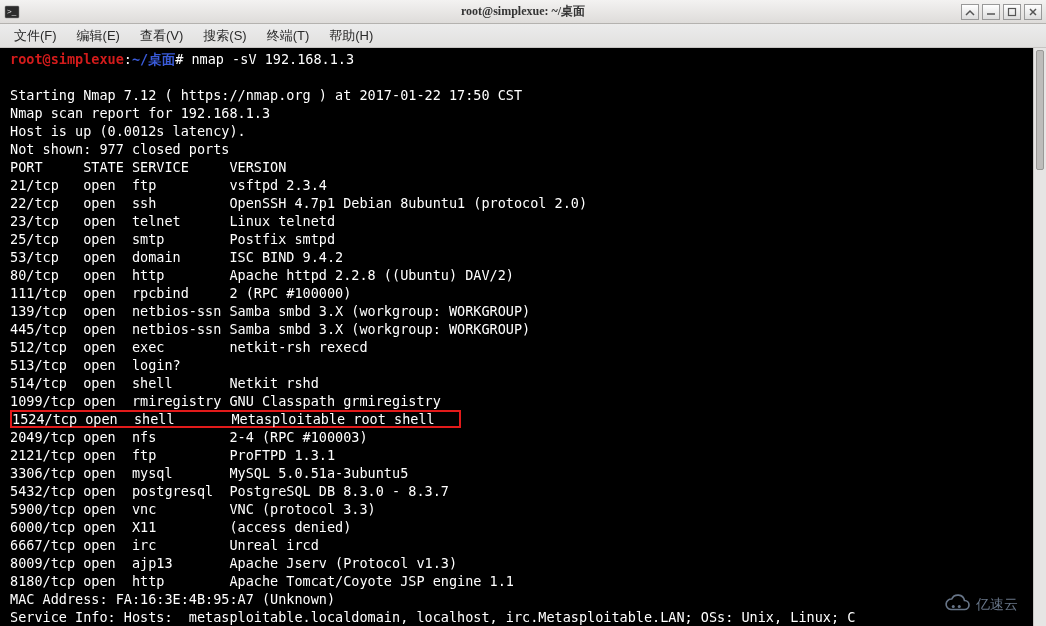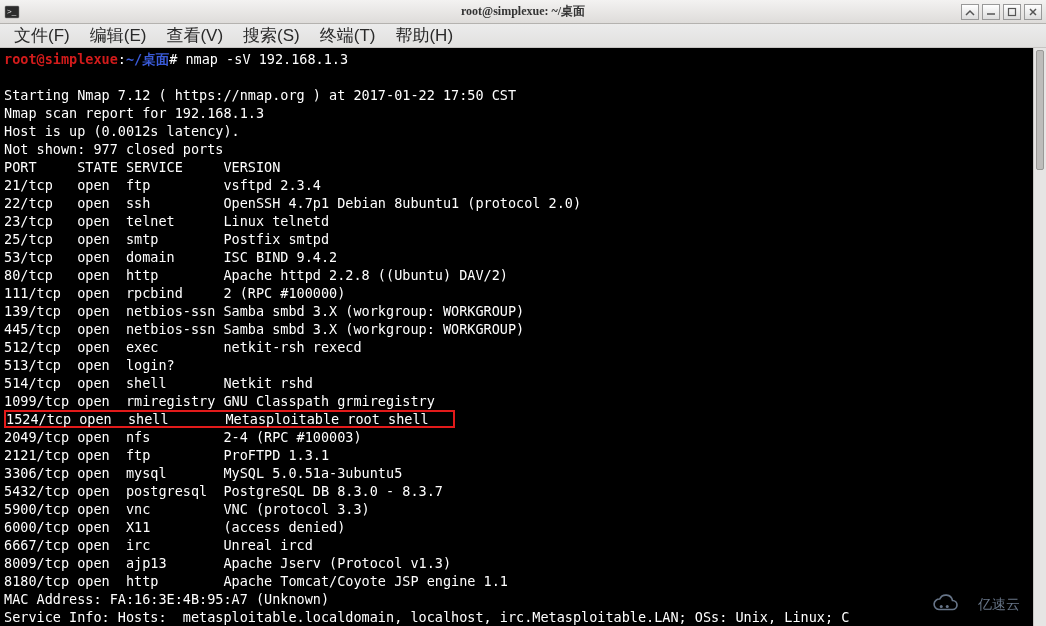--- a/index.html
+++ b/index.html
@@ -53,32 +53,32 @@
       color: #444;
     }
     .menubar {
       height: 24px;
       background: linear-gradient(to bottom, #ececec, #e1e0df);
       border-bottom: 1px solid #c6c4c2;
       display: flex;
       align-items: center;
       padding: 0 4px;
       font-family: Arial, sans-serif;
-      font-size: 17px;
+      font-size: 13px;
       color: #2a2a2a;
     }
     .menu-item {
       padding: 2px 10px;
       cursor: pointer;
     }
 
     .terminal {
       background: #000;
       color: #fff;
-      padding: 2px 4px;
+      padding: 2px 10px;
       height: calc(626px - 48px);
       overflow: hidden;
       line-height: 18px;
       letter-spacing: 0px;
     }
     .terminal pre {
       font-family: "DejaVu Sans Mono", "Liberation Mono", monospace;
       font-size: 13.5px;
       line-height: 18px;
       white-space: pre;
@@ -110,29 +110,28 @@
       left: 2px;
       right: 2px;
       height: 120px;
       background: #bdbcba;
       border: 1px solid #9a9997;
       border-radius: 2px;
     }
 
     .watermark {
       position: absolute;
-      right: 26px;
+      right: 14px;
       bottom: 6px;
       width: 90px;
       height: 30px;
       display: flex;
       align-items: center;
       opacity: 0.85;
       pointer-events: none;
-      justify-content: space-between;
     }
     .watermark svg { width: 30px; height: 30px; }
     .watermark-text {
       color: #7a8aa0;
       font-family: Arial, sans-serif;
       font-size: 14px;
       margin-left: 4px;
     }
 
     .row { white-space: pre; }

